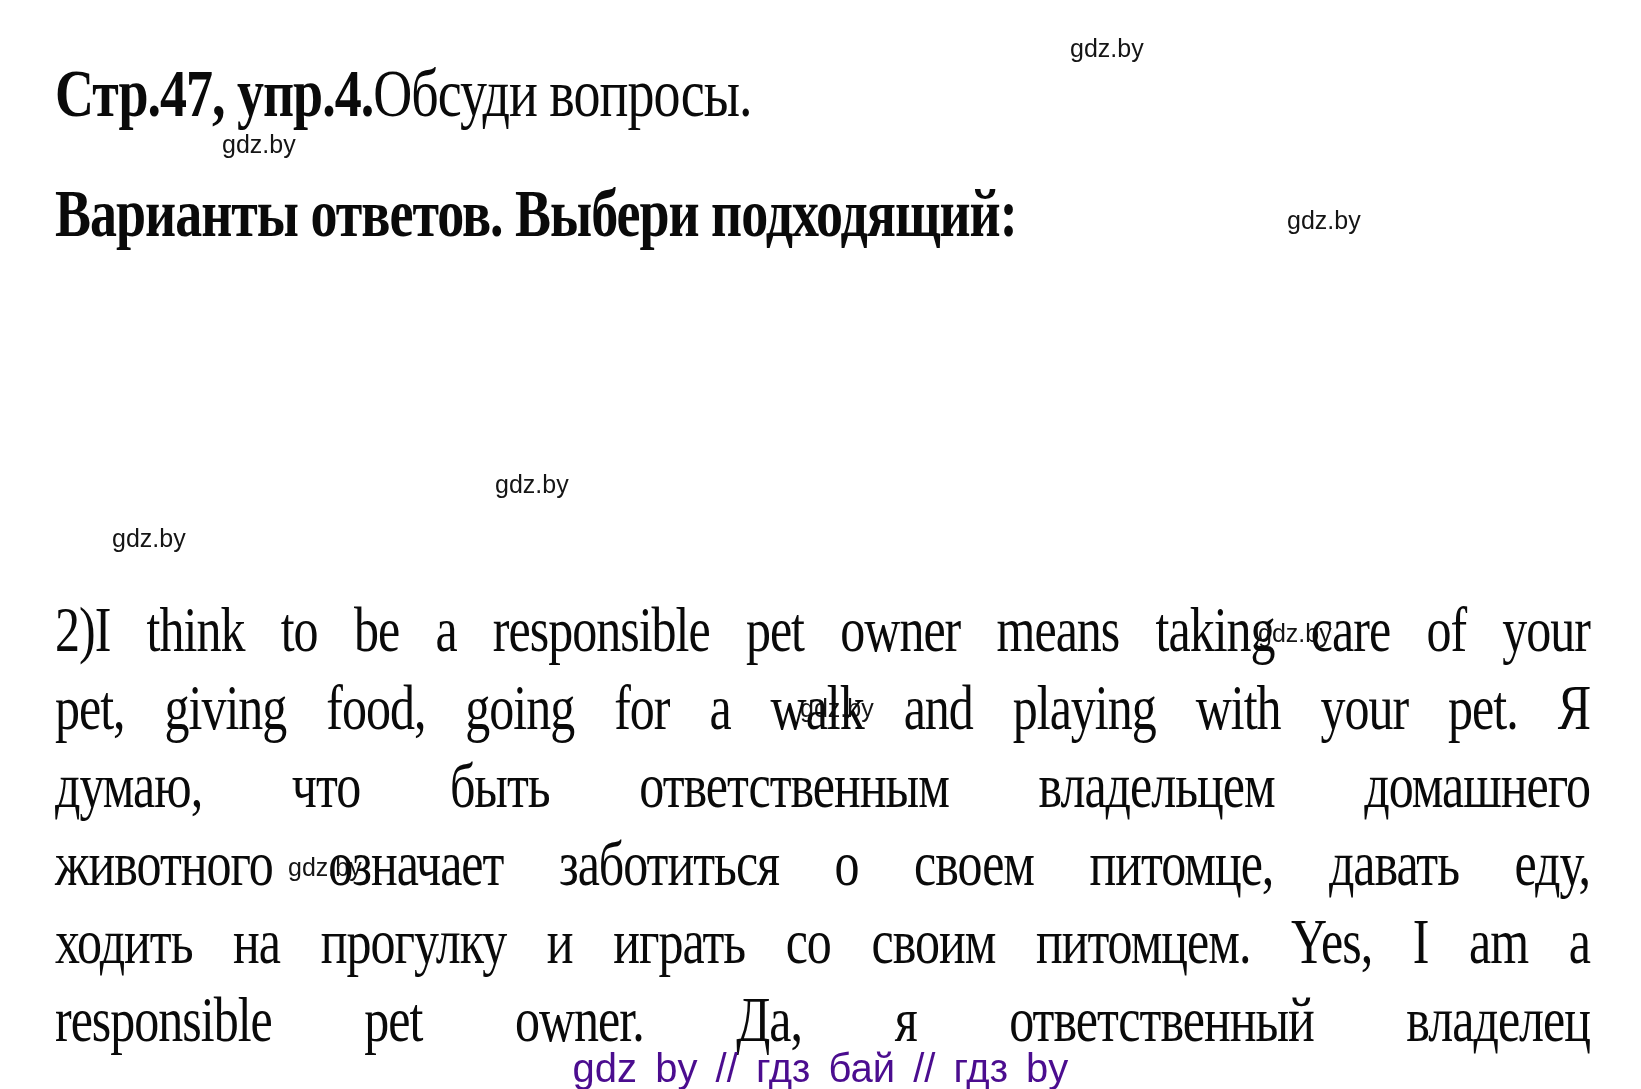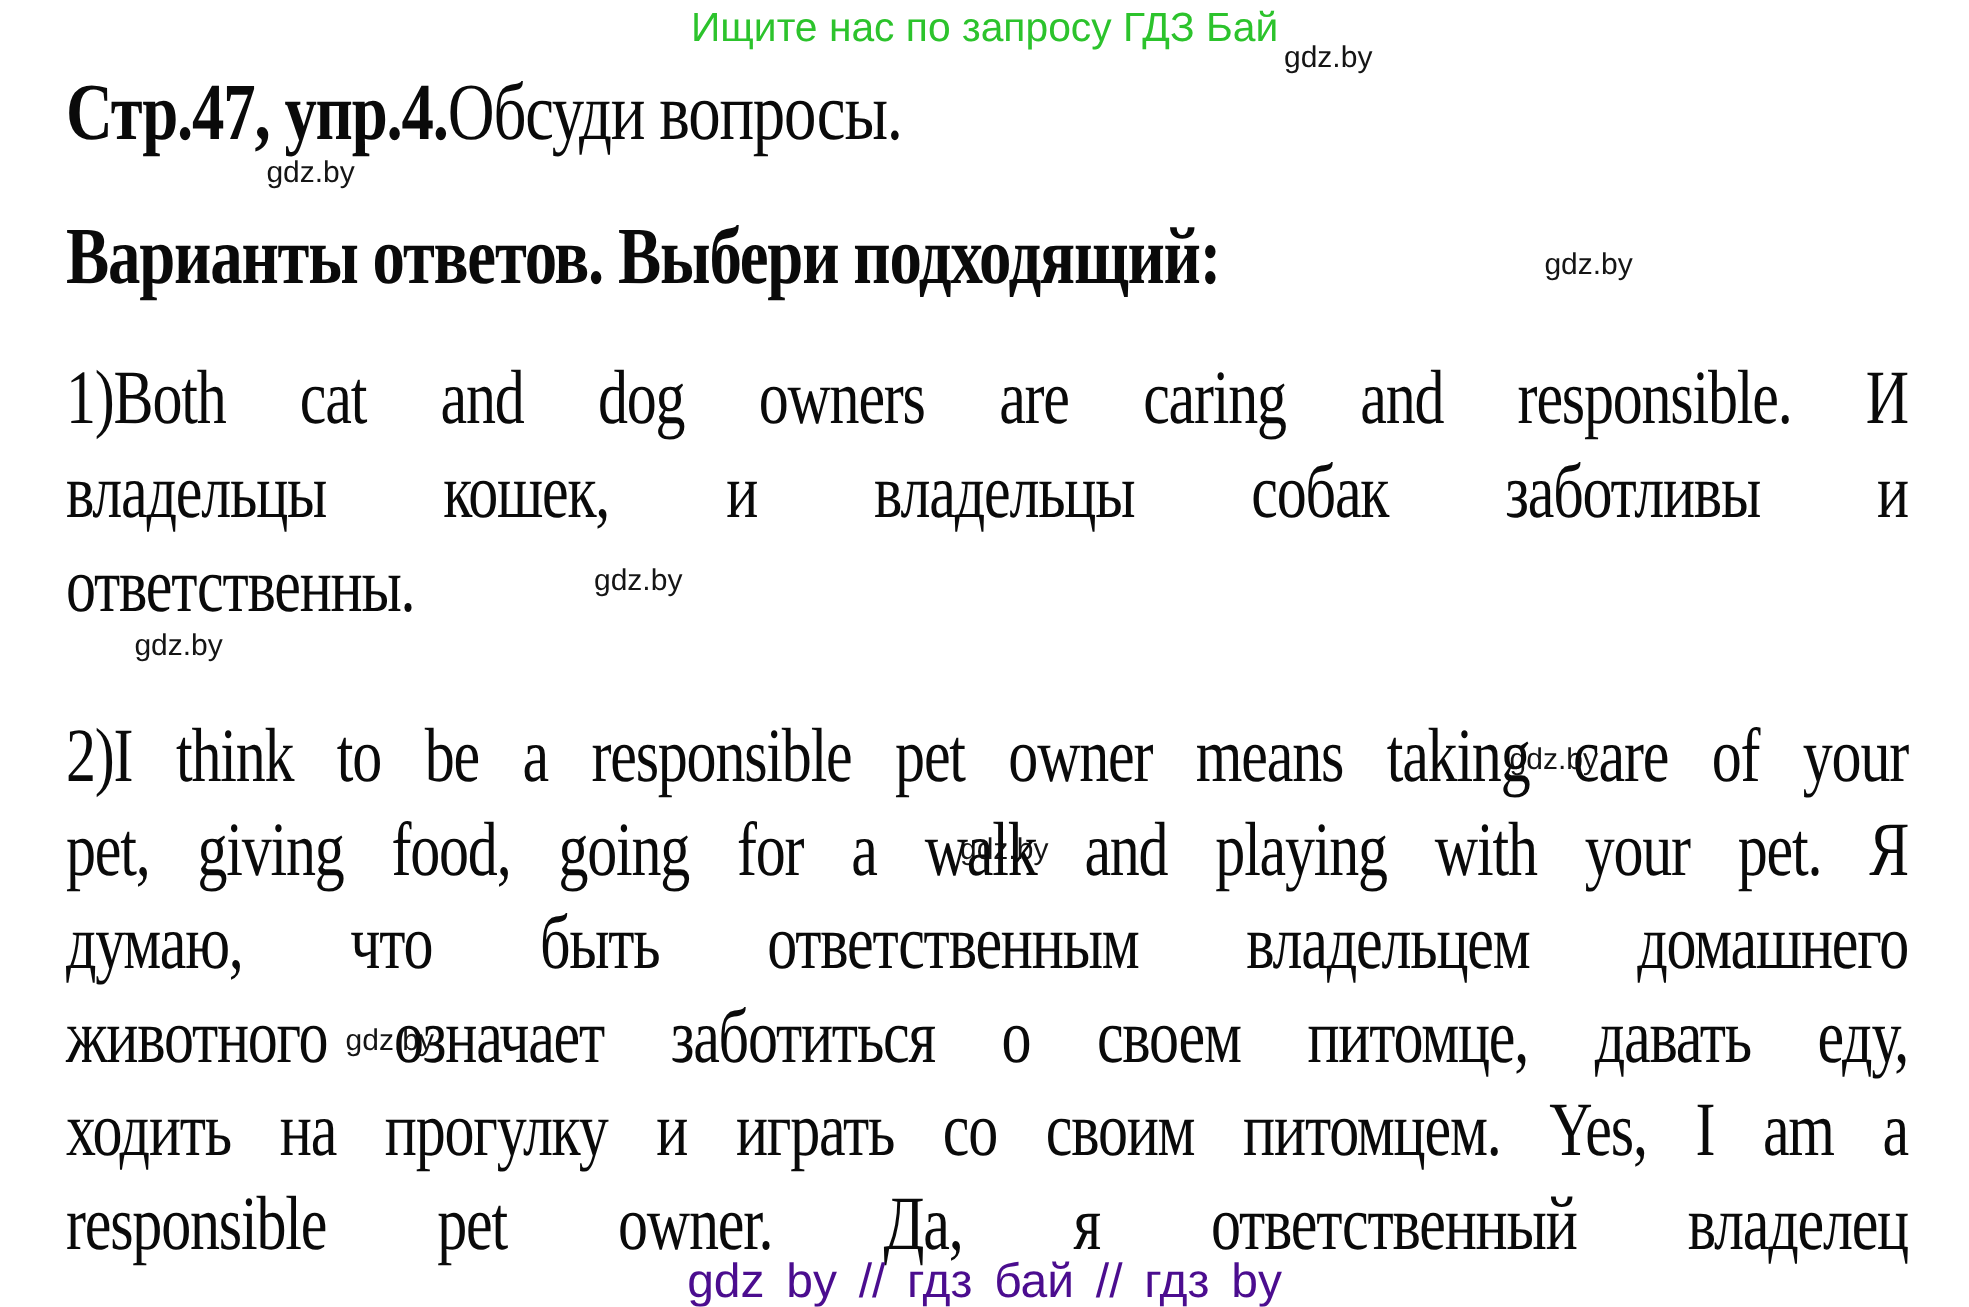--- a/index.html
+++ b/index.html
@@ -77,42 +77,36 @@
     font-family:"Liberation Sans","DejaVu Sans",sans-serif;
     font-size:40px;
     word-spacing:7px;
   }
 </style>
 </head>
 <body>
 
 <div class="page">
 
-  <div class="promo" style="color: rgb(44, 195, 44);">Ищите нас по запросу ГДЗ Бай</div>
 
   <div id="watermarks">
       <span class="wm" style="left: 1070px; top: 36px; color: rgb(21, 21, 21);">gdz.by</span>
       <span class="wm" style="left: 222px; top: 132px; color: rgb(21, 21, 21);">gdz.by</span>
       <span class="wm" style="left: 1287px; top: 208px; color: rgb(21, 21, 21);">gdz.by</span>
       <span class="wm" style="left: 495px; top: 472px; color: rgb(21, 21, 21);">gdz.by</span>
       <span class="wm" style="left: 112px; top: 526px; color: rgb(21, 21, 21);">gdz.by</span>
       <span class="wm" style="left: 1258px; top: 621px; color: rgb(21, 21, 21);">gdz.by</span>
       <span class="wm" style="left: 800px; top: 696px; color: rgb(21, 21, 21);">gdz.by</span>
       <span class="wm" style="left: 288px; top: 855px; color: rgb(21, 21, 21);">gdz.by</span>
     </div>
 
   <h1 class="heading"><span class="b">Стр.47, упр.4.</span><span>Обсуди вопросы.</span></h1>
 
   <h2 class="subheading">Варианты ответов. Выбери подходящий:</h2>
 
-  <div class="para p1">
-      <div class="tline just">1)Both cat and dog owners are caring and responsible. И</div>
-      <div class="tline just">владельцы кошек, и владельцы собак заботливы и</div>
-      <div class="tline">ответственны.</div>
-    </div>
 
   <div class="para p2">
       <div class="tline just">2)I think to be a responsible pet owner means taking care of your</div>
       <div class="tline just">pet, giving food, going for a walk and playing with your pet. Я</div>
       <div class="tline just">думаю, что быть ответственным владельцем домашнего</div>
       <div class="tline just">животного означает заботиться о своем питомце, давать еду,</div>
       <div class="tline just">ходить на прогулку и играть со своим питомцем. Yes, I am a</div>
       <div class="tline just">responsible pet owner. Да, я ответственный владелец</div>
     </div>
 

